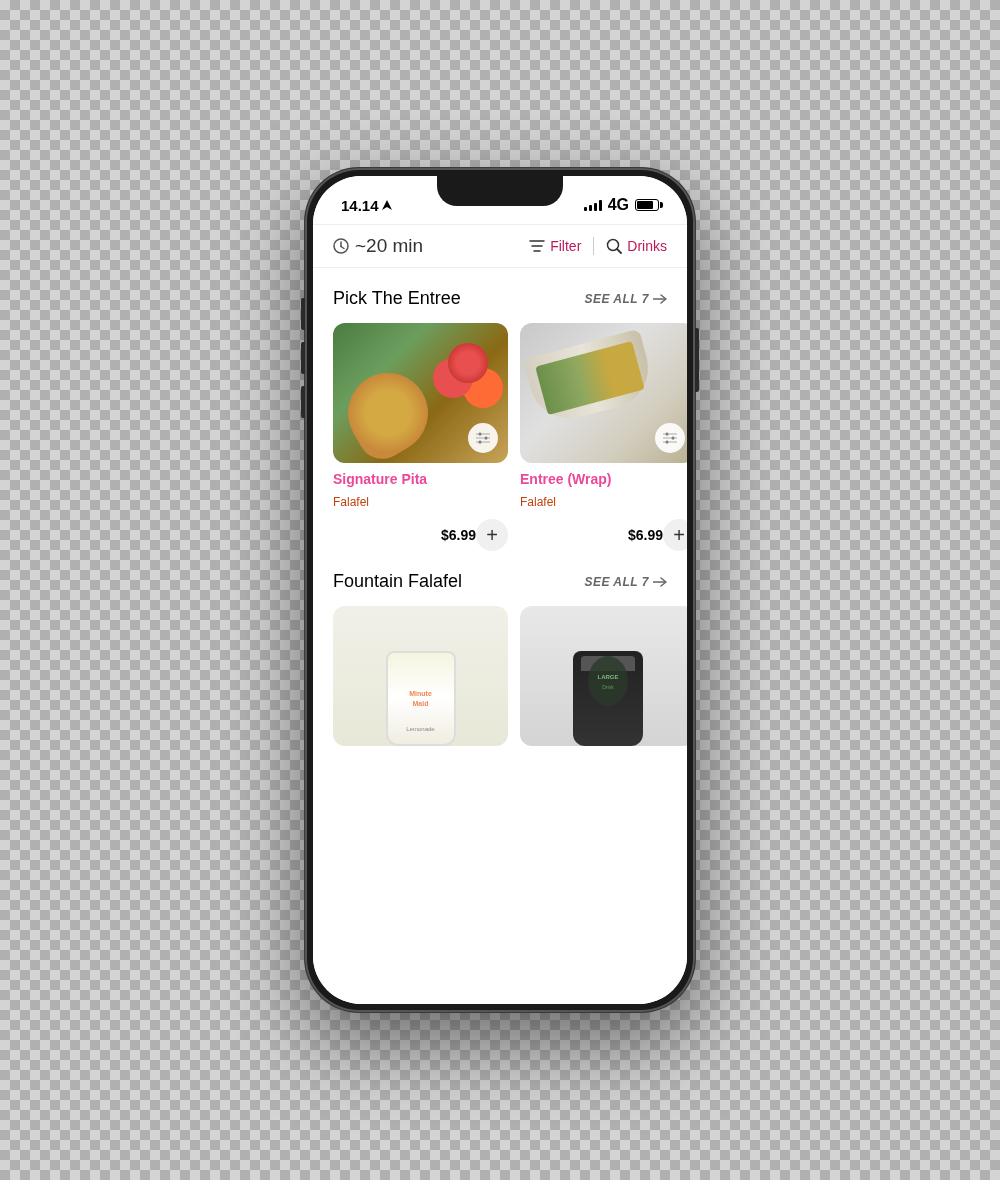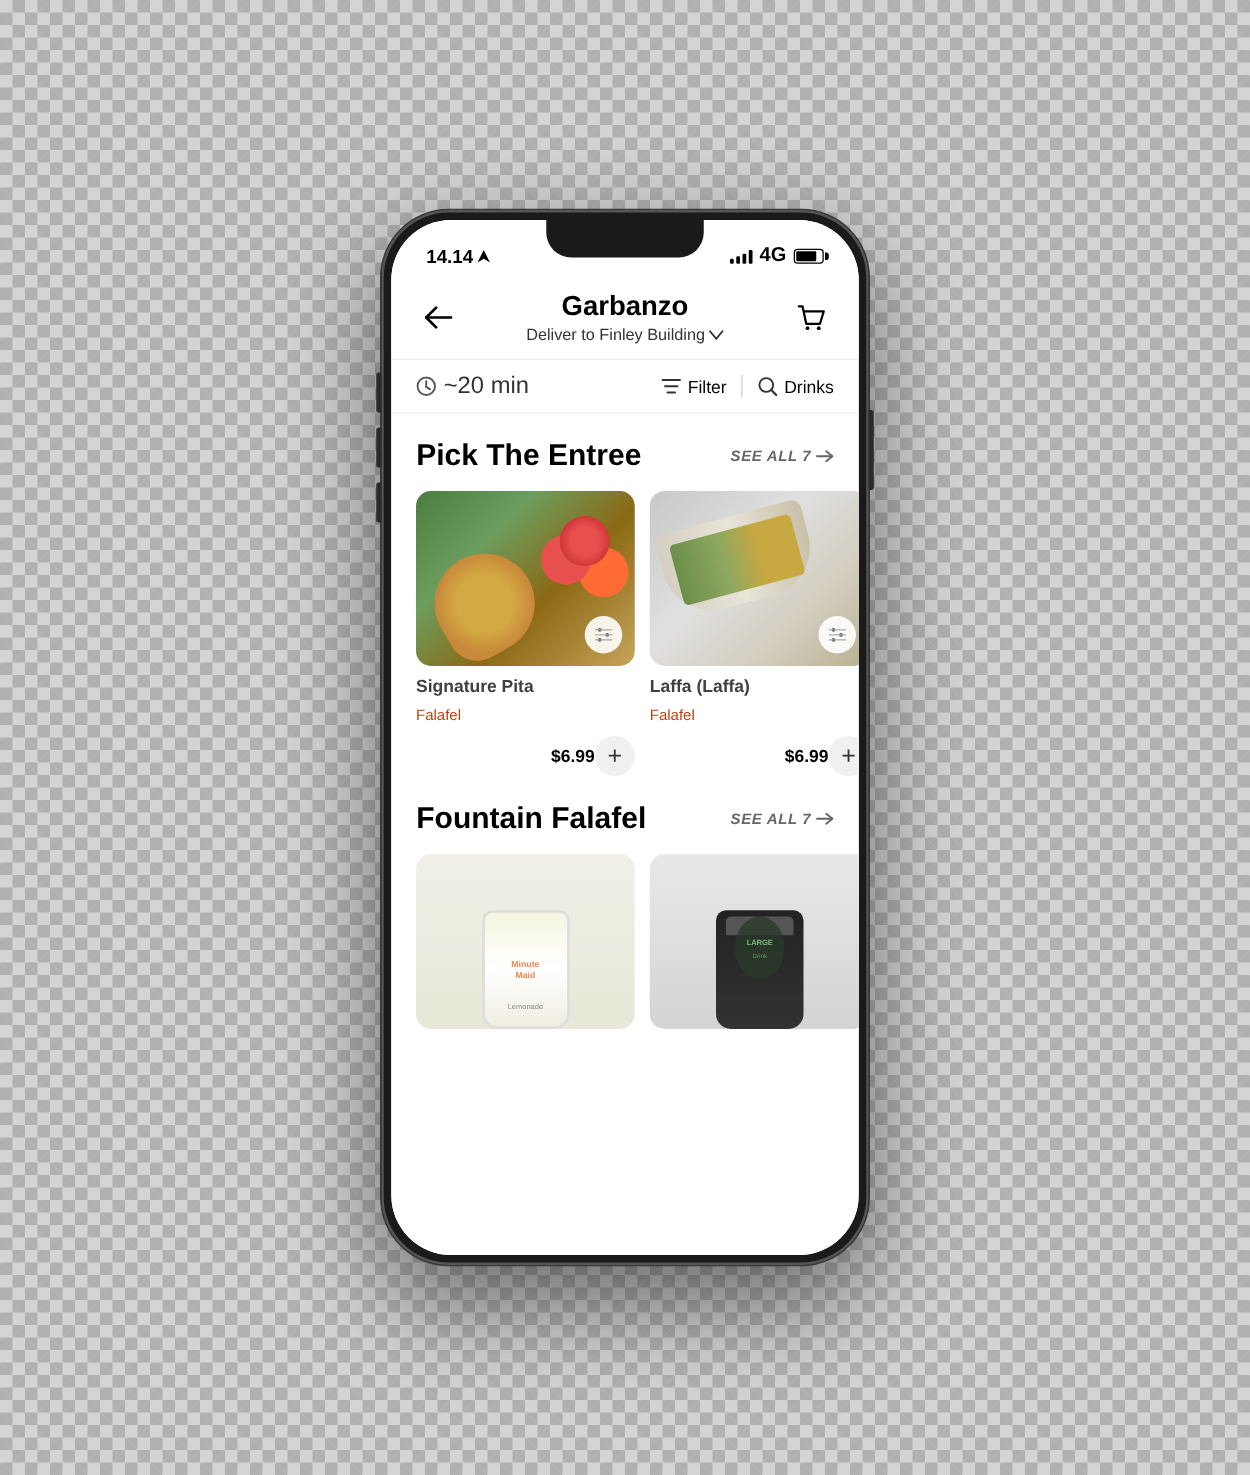--- a/index.html
+++ b/index.html
@@ -225,21 +225,21 @@
       display: flex;
       align-items: center;
       gap: 12px;
     }
 
     .filter-btn, .search-btn {
       display: flex;
       align-items: center;
       gap: 5px;
       font-size: 14px;
-      color: #000000;
+      color: #be185d;
       cursor: pointer;
     }
 
     .divider-v {
       width: 1px;
       height: 18px;
       background: #ccc;
     }
 
     
@@ -257,22 +257,22 @@
 
     .section-header {
       display: flex;
       align-items: center;
       justify-content: space-between;
       padding: 0 20px;
       margin-bottom: 14px;
     }
 
     .section-title {
-      font-size: 24px;
-      font-weight: 700;
+      font-size: 18px;
+      font-weight: 400;
       color: #000;
     }
 
     .see-all-btn {
       font-size: 12px;
       font-weight: 600;
       color: #666;
       display: flex;
       align-items: center;
       gap: 4px;
@@ -373,21 +373,21 @@
       border-radius: 50%;
       display: flex;
       align-items: center;
       justify-content: center;
       cursor: pointer;
     }
 
     .item-name {
       font-size: 14px;
       font-weight: 600;
-      color: #404040;
+      color: #ec4899;
       margin-top: 8px;
     }
 
     .item-subtitle {
       font-size: 12px;
       color: #c2410c;
       margin-top: 8px;
     }
 
     .item-footer {
@@ -506,46 +506,20 @@
         </div>
         <span style="font-size:16px;font-weight:600">4G</span>
         <div class="battery-icon">
           <div class="battery-fill"></div>
         </div>
       </div>
     </div>
 
     <div class="app-screen">
 
-      <div class="app-header">
-        <div class="back-btn">
-          <svg width="22" height="18" viewBox="0 0 22 18">
-            <path d="M9 1L1 9L9 17" stroke="#000" stroke-width="2" fill="none" stroke-linecap="round" stroke-linejoin="round"></path>
-            <line x1="1" y1="9" x2="21" y2="9" stroke="#000" stroke-width="2" stroke-linecap="round"></line>
-          </svg>
-        </div>
-
-        <div class="header-title-area">
-          <div class="restaurant-name">Garbanzo</div>
-          <div class="deliver-to">
-            <span>Deliver to Finley Building</span>
-            <svg width="12" height="8" viewBox="0 0 12 8">
-              <path d="M1 1L6 7L11 1" stroke="#333" stroke-width="1.5" fill="none" stroke-linecap="round"></path>
-            </svg>
-          </div>
-        </div>
-
-        <div class="cart-btn">
-          <svg width="24" height="22" viewBox="0 0 24 22">
-            <path d="M2 2H5L8 16H19L22 6H6" stroke="#000" stroke-width="1.8" fill="none" stroke-linecap="round" stroke-linejoin="round"></path>
-            <circle cx="9" cy="19.5" r="1.5" fill="#000"></circle>
-            <circle cx="18" cy="19.5" r="1.5" fill="#000"></circle>
-          </svg>
-        </div>
-      </div>
 
       <div class="filter-bar">
         <div class="time-info">
           <svg width="16" height="16" viewBox="0 0 16 16">
             <circle cx="8" cy="8" r="7" stroke="#555" stroke-width="1.5" fill="none"></circle>
             <line x1="8" y1="4" x2="8" y2="8.5" stroke="#555" stroke-width="1.5" stroke-linecap="round"></line>
             <line x1="8" y1="8.5" x2="11" y2="10.5" stroke="#555" stroke-width="1.5" stroke-linecap="round"></line>
           </svg>
           <span>~20 min</span>
         </div>
@@ -613,21 +587,21 @@
                   <svg width="14" height="14" viewBox="0 0 14 14">
                     <circle cx="4" cy="3" r="1.5" fill="#555"></circle>
                     <circle cx="10" cy="7" r="1.5" fill="#555"></circle>
                     <circle cx="4" cy="11" r="1.5" fill="#555"></circle>
                     <line x1="0" y1="3" x2="14" y2="3" stroke="#aaa" stroke-width="1"></line>
                     <line x1="0" y1="7" x2="14" y2="7" stroke="#aaa" stroke-width="1"></line>
                     <line x1="0" y1="11" x2="14" y2="11" stroke="#aaa" stroke-width="1"></line>
                   </svg>
                 </div>
               </div>
-              <div class="item-name">Laffa (Laffa)</div>
+              <div class="item-name">Entree (Wrap)</div>
               <div class="item-subtitle">Falafel</div>
               <div class="item-footer">
                 <span class="item-price">$6.99</span>
                 <div class="add-btn">+</div>
               </div>
             </div>
 
           </div>
         </div>
 

